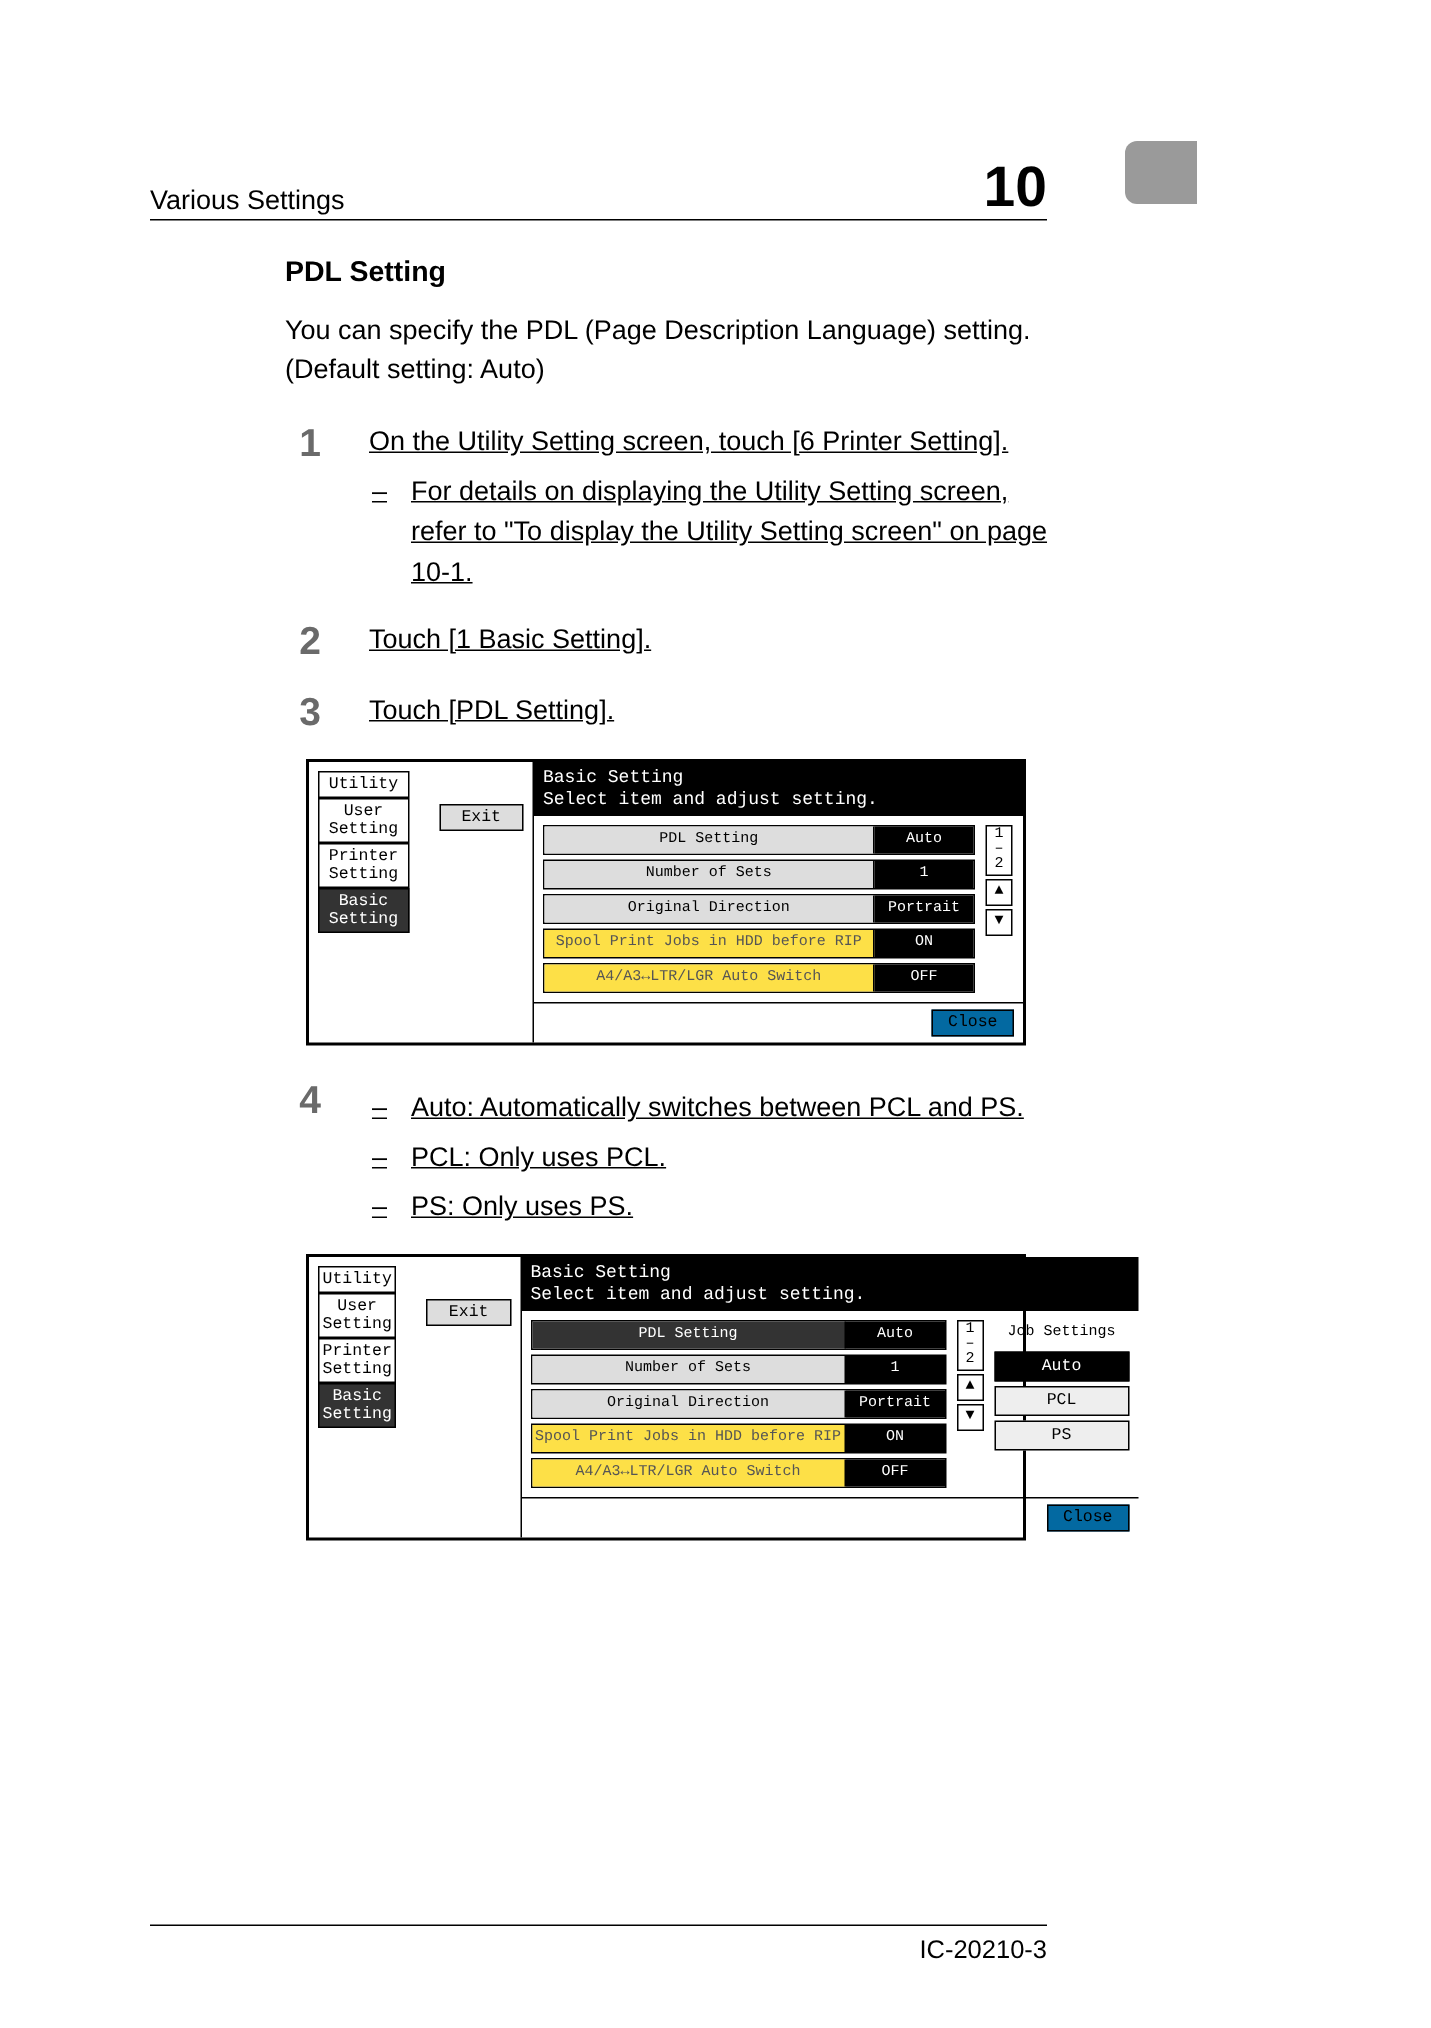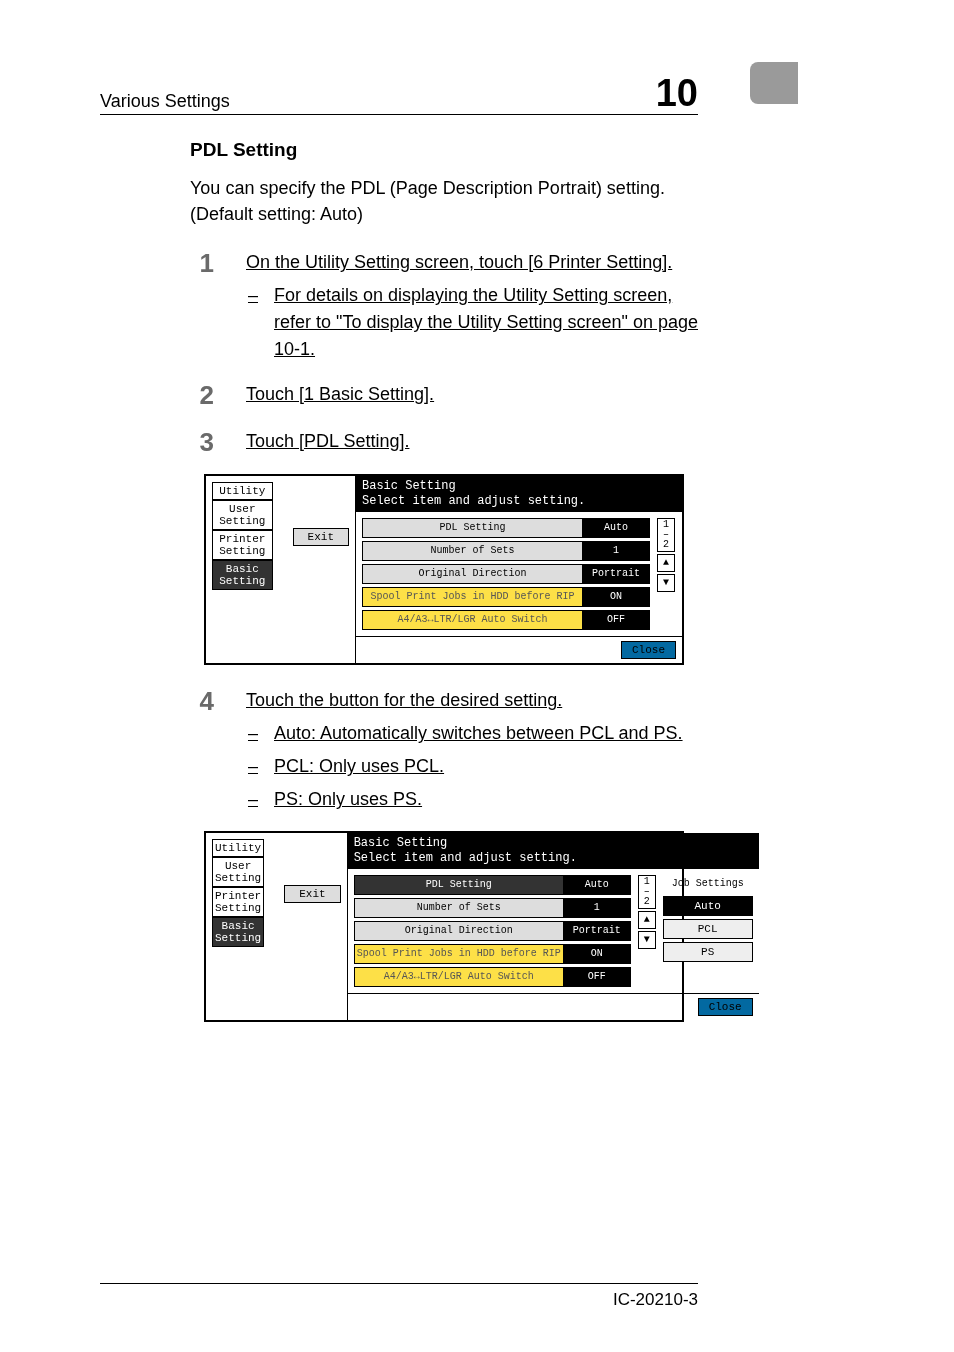--- a/index.html
+++ b/index.html
@@ -1,17 +1,17 @@
 <!DOCTYPE html>
 <html><head>
 <meta charset="utf-8">
 <style>
   * { box-sizing: border-box; margin: 0; padding: 0; }
   html, body { width: 954px; background: #fff; font-family: Arial, Helvetica, sans-serif; color: #000; }
-  .page { width: 798px; min-height: 1352px; padding: 28px 100px 30px 100px; position: relative; border-radius: 28px; }
+  .page { width: 798px; min-height: 1352px; padding: 60px 100px 30px 100px; position: relative; border-radius: 28px; }
 
   .header-line { border-bottom: 1.5px solid #000; display: flex; justify-content: space-between; align-items: flex-end; padding-bottom: 2px; margin-bottom: 24px; }
   .header-left { font-size: 18px; }
   .header-right { position: relative; display: flex; align-items: flex-end; margin-top: 46px; }
   .chapter-num { font-size: 38px; font-weight: bold; line-height: 1; }
   .thumb-tab { position: absolute; right: -100px; top: -12px; width: 48px; height: 42px; background: #9a9a9a; border-top-left-radius: 8px; border-bottom-left-radius: 8px; }
 
   .content { padding-left: 90px; }
   .h2 { font-size: 19px; font-weight: bold; margin-bottom: 14px; }
   .para { font-size: 18px; line-height: 1.45; margin-bottom: 22px; }
@@ -24,21 +24,21 @@
   .subtxt { flex: 1; }
 
   
   .panel-wrap { margin: 8px 0 22px 0; display: flex; justify-content: center; }
   .panel { width: 480px; border: 2px solid #000; font-family: "Courier New", monospace; font-size: 12px; }
   .panel-inner { display: flex; }
   .left-col { width: 150px; border-right: 1px solid #000; display: flex; flex-direction: row; justify-content: space-between; padding: 6px 6px 6px 6px; gap: 20px; }
   .crumb { border: 1px solid #000; background: #fff; text-align: center; padding: 2px 2px; font-size: 11px; }
   .crumb.active { background: #333; color: #fff; }
   .exit-area { padding-top: 22px; text-align: center; }
-  .btn-exit { display: inline-block; border: 1px solid #000; background: #ddd; padding: 2px 14px; font-size: 11px; margin-top: 24px; }
+  .btn-exit { display: inline-block; border: 1px solid #000; background: #ddd; padding: 2px 14px; font-size: 11px; }
 
   .right-col { flex: 1; display: flex; flex-direction: column; }
   .titlebar { background: #000; color: #fff; padding: 3px 6px; font-size: 12px; line-height: 1.25; }
   .body-area { display: flex; padding: 6px; gap: 6px; }
   .list-col { flex: 1; display: flex; flex-direction: column; gap: 3px; }
   .pager-col { width: 20px; display: flex; flex-direction: column; align-items: center; gap: 2px; font-size: 10px; }
   .options-col { width: 90px; display: flex; flex-direction: column; gap: 3px; }
 
   .rowbtn { display: flex; border: 1px solid #000; height: 20px; }
   .rowbtn .lbl { flex: 1; background: #ddd; border-right: 1px solid #000; text-align: center; font-size: 10px; line-height: 18px; white-space: nowrap; overflow: hidden; padding: 0 2px; }
@@ -65,21 +65,21 @@
   <div class="header-line">
     <span class="header-left">Various Settings</span>
     <span class="header-right">
       <span class="chapter-num">10</span>
       <span class="thumb-tab"></span>
     </span>
   </div>
 
   <div class="content">
     <div class="h2">PDL Setting</div>
-    <div class="para">You can specify the PDL (Page Description Portrait) setting. (Default setting: Auto)</div>
+    <div class="para">You can specify the PDL (Page Description Language) setting. (Default setting: Auto)</div>
 
     <div class="step">
       <div class="step-num">1</div>
       <div class="step-body">
         <div>On the Utility Setting screen, touch [6 Printer Setting].</div>
         <div class="sub">
             <div class="dash">–</div>
             <div class="subtxt">For details on displaying the Utility Setting screen, refer to "To display the Utility Setting screen" on page 10-1.</div>
           </div>
       </div>
@@ -145,21 +145,20 @@
                 <span class="btn-close">Close</span>
               </div>
           </div>
         </div>
       </div>
     </div>
 
     <div class="step">
       <div class="step-num">4</div>
       <div class="step-body">
-        <div>Touch the button for the desired setting.</div>
         <div class="sub">
             <div class="dash">–</div>
             <div class="subtxt">Auto: Automatically switches between PCL and PS.</div>
           </div>
         <div class="sub">
             <div class="dash">–</div>
             <div class="subtxt">PCL: Only uses PCL.</div>
           </div>
         <div class="sub">
             <div class="dash">–</div>

